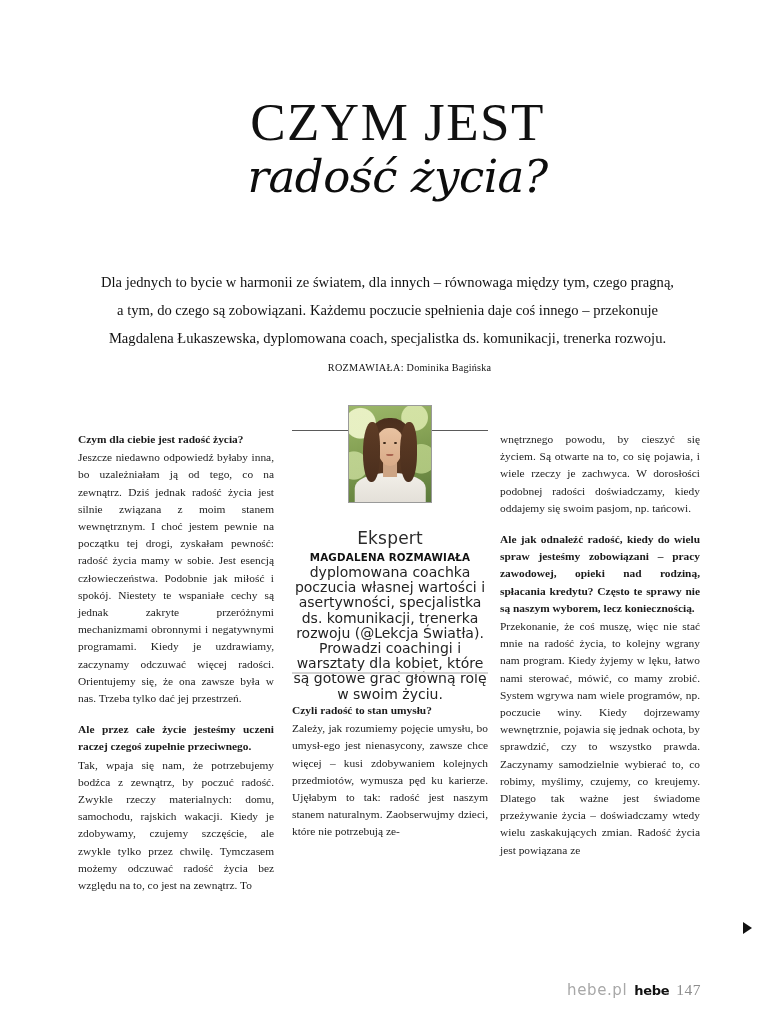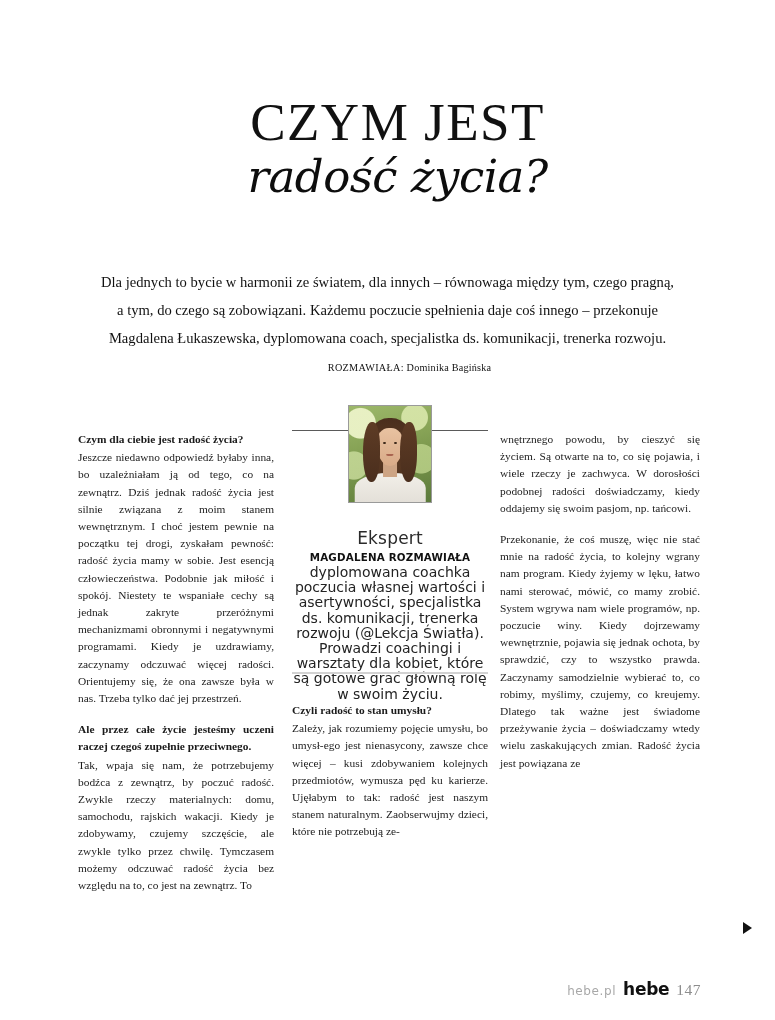--- a/index.html
+++ b/index.html
@@ -241,27 +241,27 @@
   .footer {
     position: absolute;
     right: 74px;
     bottom: 21px;
     display: flex;
     align-items: baseline;
     gap: 7px;
   }
   .footer-url {
     font-family: "DejaVu Sans", "Liberation Sans", sans-serif;
-    font-size: 12px;
+    font-size: 15px;
     color: #a8a8a8;
     letter-spacing: 0.6px;
   }
   .footer-brand {
     font-family: "DejaVu Sans", "Liberation Sans", sans-serif;
-    font-size: 17px;
+    font-size: 13px;
     font-weight: bold;
     color: #111111;
     letter-spacing: -0.3px;
   }
   .footer-page {
     font-family: "Liberation Serif", "DejaVu Serif", serif;
     font-size: 15.5px;
     color: #8d8d8d;
     letter-spacing: 0.5px;
   }
@@ -328,20 +328,23 @@
     <div class="spacer"></div>
     <p>
         <span class="q">Czyli radość to stan umysłu?</span>
       </p>
     <p>Zależy, jak rozumiemy pojęcie umysłu, bo umysł-ego jest nienasycony, zawsze chce więcej – kusi zdobywaniem kolejnych przedmiotów, wymusza pęd ku karierze. Ujęłabym to tak: radość jest naszym stanem naturalnym. Zaobserwujmy dzieci, które nie potrzebują ze-</p>
   </div>
 
   <div class="col" id="col3">
     <p>wnętrznego powodu, by cieszyć się życiem. Są otwarte na to, co się pojawia, i wiele rzeczy je zachwyca. W dorosłości podobnej radości doświadczamy, kiedy oddajemy się swoim pasjom, np. tańcowi.</p>
     <div class="spacer"></div>
+    <p>
+        <span class="q">Ale jak odnaleźć radość, kiedy do wielu spraw jesteśmy zobowiązani – pracy zawodowej, opieki nad rodziną, spłacania kredytu? Często te sprawy nie są naszym wyborem, lecz koniecznością.</span>
+      </p>
     <p>Przekonanie, że coś muszę, więc nie stać mnie na radość życia, to kolejny wgrany nam program. Kiedy żyjemy w lęku, łatwo nami sterować, mówić, co mamy zrobić. System wgrywa nam wiele programów, np. poczucie winy. Kiedy dojrzewamy wewnętrznie, pojawia się jednak ochota, by sprawdzić, czy to wszystko prawda. Zaczynamy samodzielnie wybierać to, co robimy, myślimy, czujemy, co kreujemy. Dlatego tak ważne jest świadome przeżywanie życia – doświadczamy wtedy wielu zaskakujących zmian. Radość życia jest powiązana ze</p>
   </div>
 
   <div class="continue-arrow"></div>
 
   <div class="footer">
     <span class="footer-url">hebe.pl</span>
     <span class="footer-brand">hebe</span>
     <span class="footer-page">147</span>
   </div>

